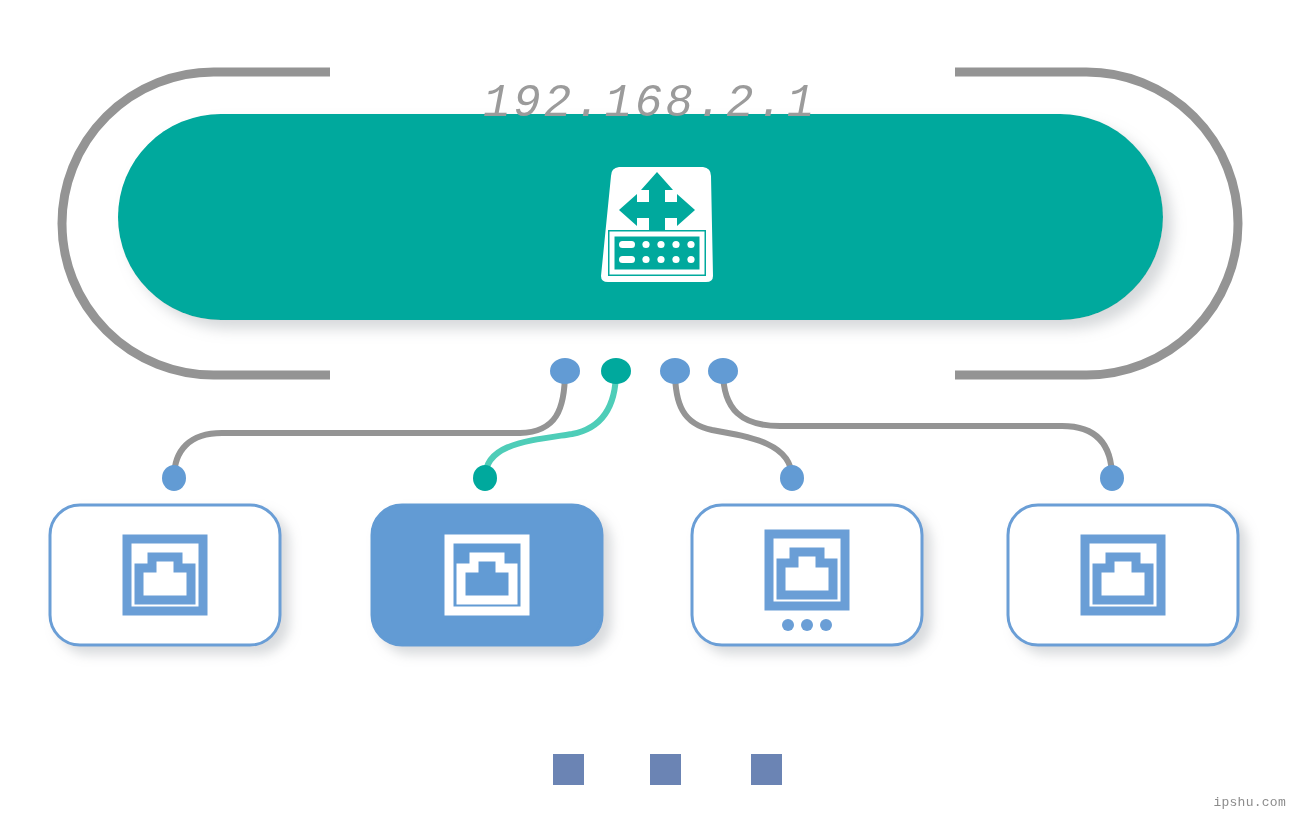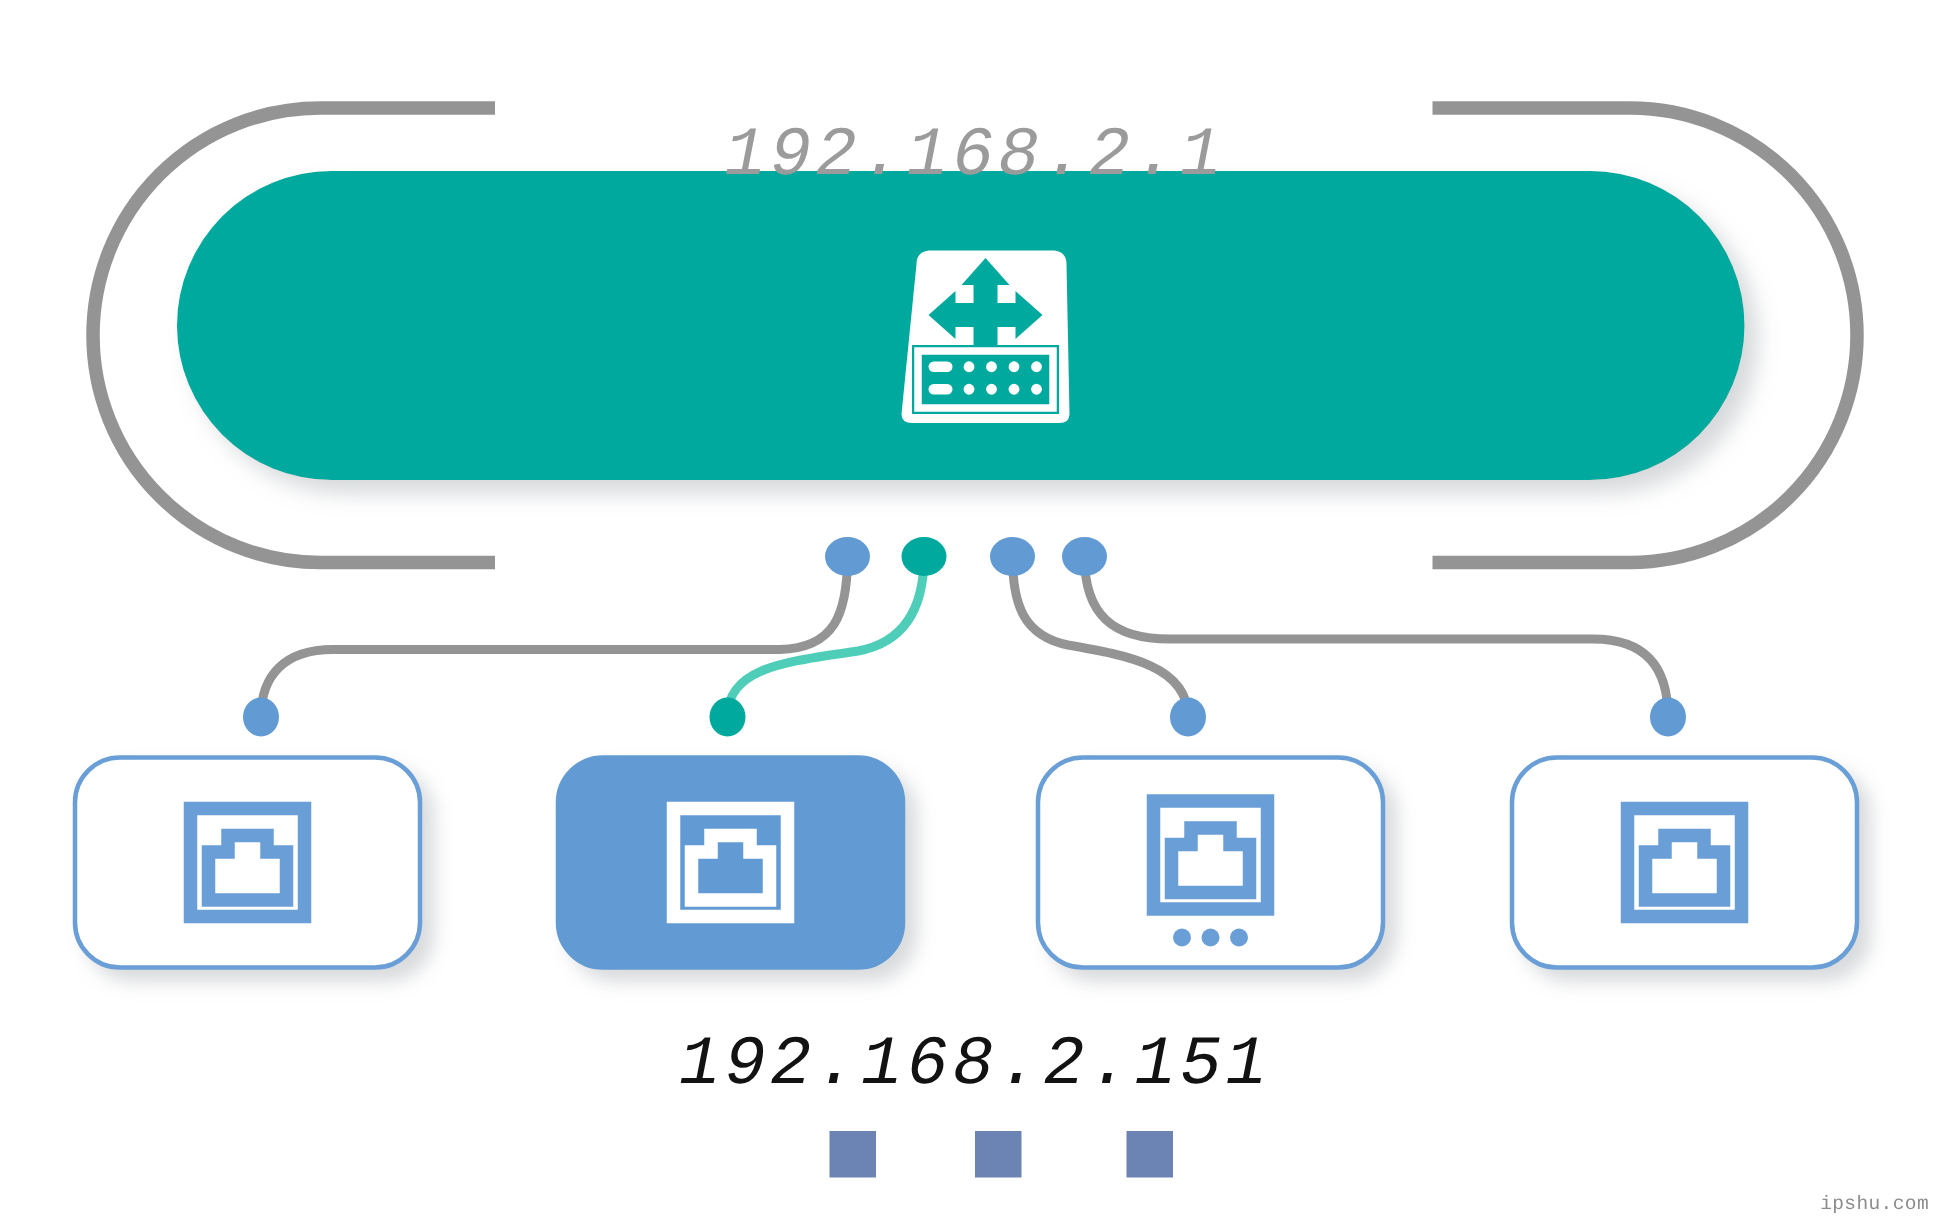--- a/index.html
+++ b/index.html
@@ -177,17 +177,16 @@
 
     <g fill="#6b84b4">
       <rect x="553" y="754" width="31" height="31"></rect>
       <rect x="650" y="754" width="31" height="31"></rect>
       <rect x="751" y="754" width="31" height="31"></rect>
     </g>
   </svg>
 
   <div class="ip-label" id="router-ip-label">192.168.2.1</div>
 
-  <div class="ip-label" id="host-ip-label">192.168.2.151</div>
 
   <div id="watermark">ipshu.com</div>
 
 </div>
 
 </body></html>

